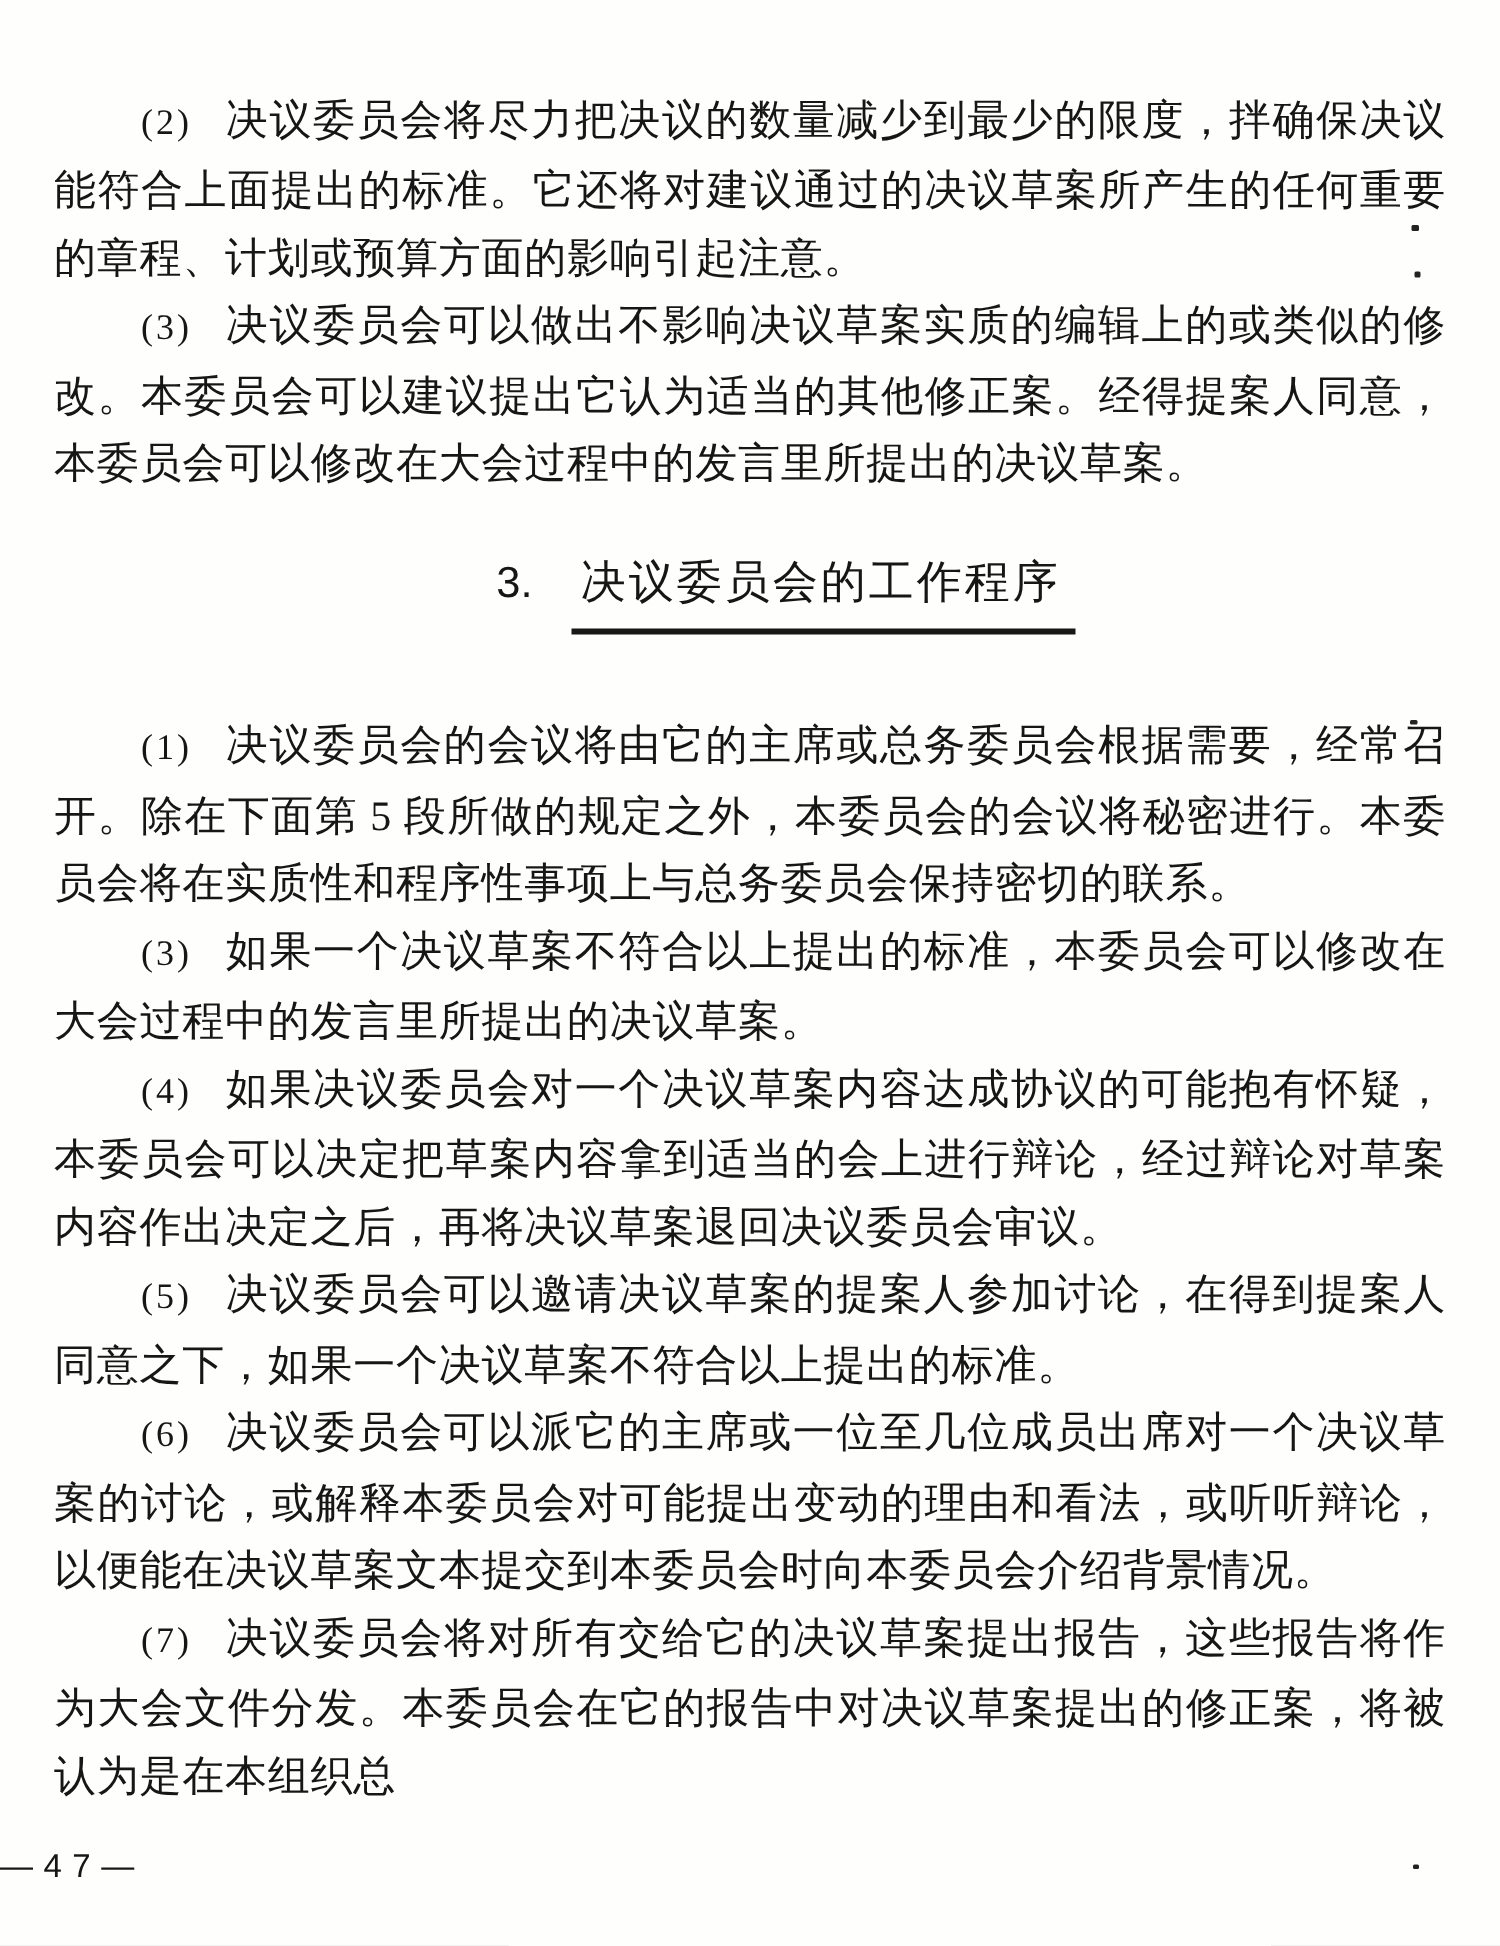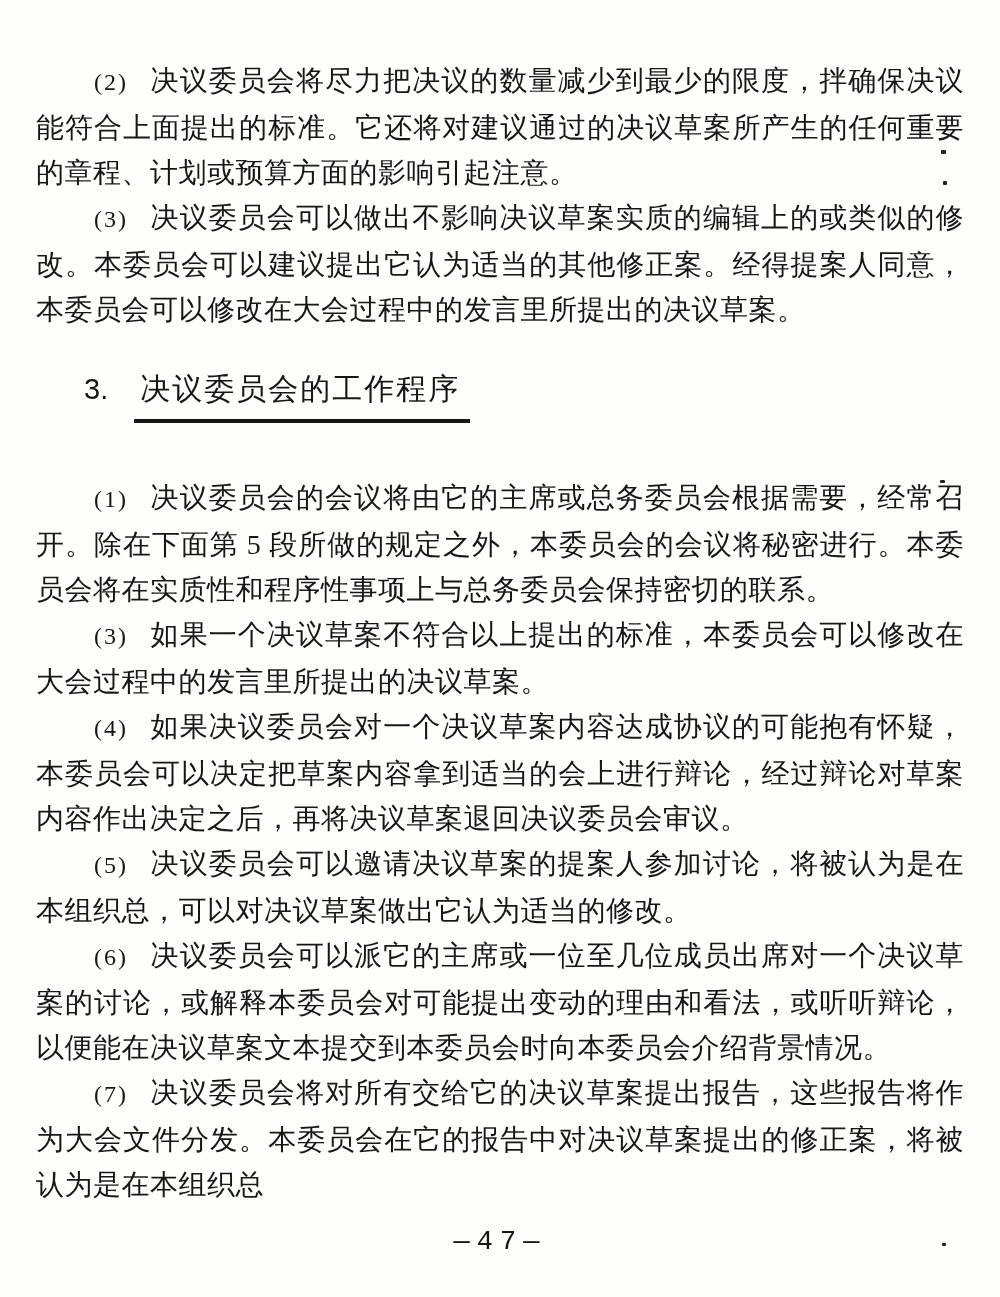--- a/index.html
+++ b/index.html
@@ -31,41 +31,42 @@
   .pnum {
     font-size: 24px;
     letter-spacing: 2px;
     margin-right: 22px;
   }
   .heading {
     margin: 34px 0 52px 48px;
     font-size: 30px;
     line-height: 45px;
     white-space: nowrap;
+    text-align: center;
   }
   .heading-number {
     font-family: "Liberation Sans", "DejaVu Sans", sans-serif;
     font-size: 29px;
     margin-right: 26px;
   }
   .heading-title {
     display: inline-block;
     letter-spacing: 2px;
     border-bottom: 4px solid #171717;
     padding: 0 10px 8px 6px;
   }
   .footer {
     position: absolute;
     left: 0;
     bottom: 40px;
     width: 100%;
-    text-align: center;
-    font-size: 27px;
+    text-align: left;
+    font-size: 22px;
     letter-spacing: 7px;
-    font-family: Liberation Mono, monospace;
+    font-family: Liberation Sans, sans-serif;
   }
   
   .speck {
     position: absolute;
     background: #222;
     border-radius: 1px;
   }
   .speck.s1 { left: 941px; top: 150px; width: 5px; height: 4px; }
   .speck.s2 { left: 943px; top: 181px; width: 4px; height: 4px; }
   .speck.s3 { left: 940px; top: 480px; width: 5px; height: 3px; }
@@ -85,21 +86,21 @@
       <span class="heading-number">3.</span><span class="heading-title">决议委员会的工作程序</span>
     </div>
 
     <p class="para"><span class="pnum">(1)</span><span class="ptext">决议委员会的会议将由它的主席或总务委员会根据需要，经常召开。除在下面第 5 段所做的规定之外，本委员会的会议将秘密进行。本委员会将在实质性和程序性事项上与总务委员会保持密切的联系。</span></p>
 
 
     <p class="para"><span class="pnum">(3)</span><span class="ptext">如果一个决议草案不符合以上提出的标准，本委员会可以修改在大会过程中的发言里所提出的决议草案。</span></p>
 
     <p class="para"><span class="pnum">(4)</span><span class="ptext">如果决议委员会对一个决议草案内容达成协议的可能抱有怀疑，本委员会可以决定把草案内容拿到适当的会上进行辩论，经过辩论对草案内容作出决定之后，再将决议草案退回决议委员会审议。</span></p>
 
-    <p class="para"><span class="pnum">(5)</span><span class="ptext">决议委员会可以邀请决议草案的提案人参加讨论，将被认为是在本组织总，可以对决议草案做出它认为适当的修改。</span></p>
+    <p class="para"><span class="pnum">(5)</span><span class="ptext">决议委员会可以邀请决议草案的提案人参加讨论，在得到提案人同意之下，如果一个决议草案不符合以上提出的标准。</span></p>
 
     <p class="para"><span class="pnum">(6)</span><span class="ptext">决议委员会可以派它的主席或一位至几位成员出席对一个决议草案的讨论，或解释本委员会对可能提出变动的理由和看法，或听听辩论，以便能在决议草案文本提交到本委员会时向本委员会介绍背景情况。</span></p>
 
     <p class="para"><span class="pnum">(7)</span><span class="ptext">决议委员会将对所有交给它的决议草案提出报告，这些报告将作为大会文件分发。本委员会在它的报告中对决议草案提出的修正案，将被认为是在本组织总</span></p>
 
   </div>
 
   <div class="footer">
     <span>—47—</span>
   </div>

